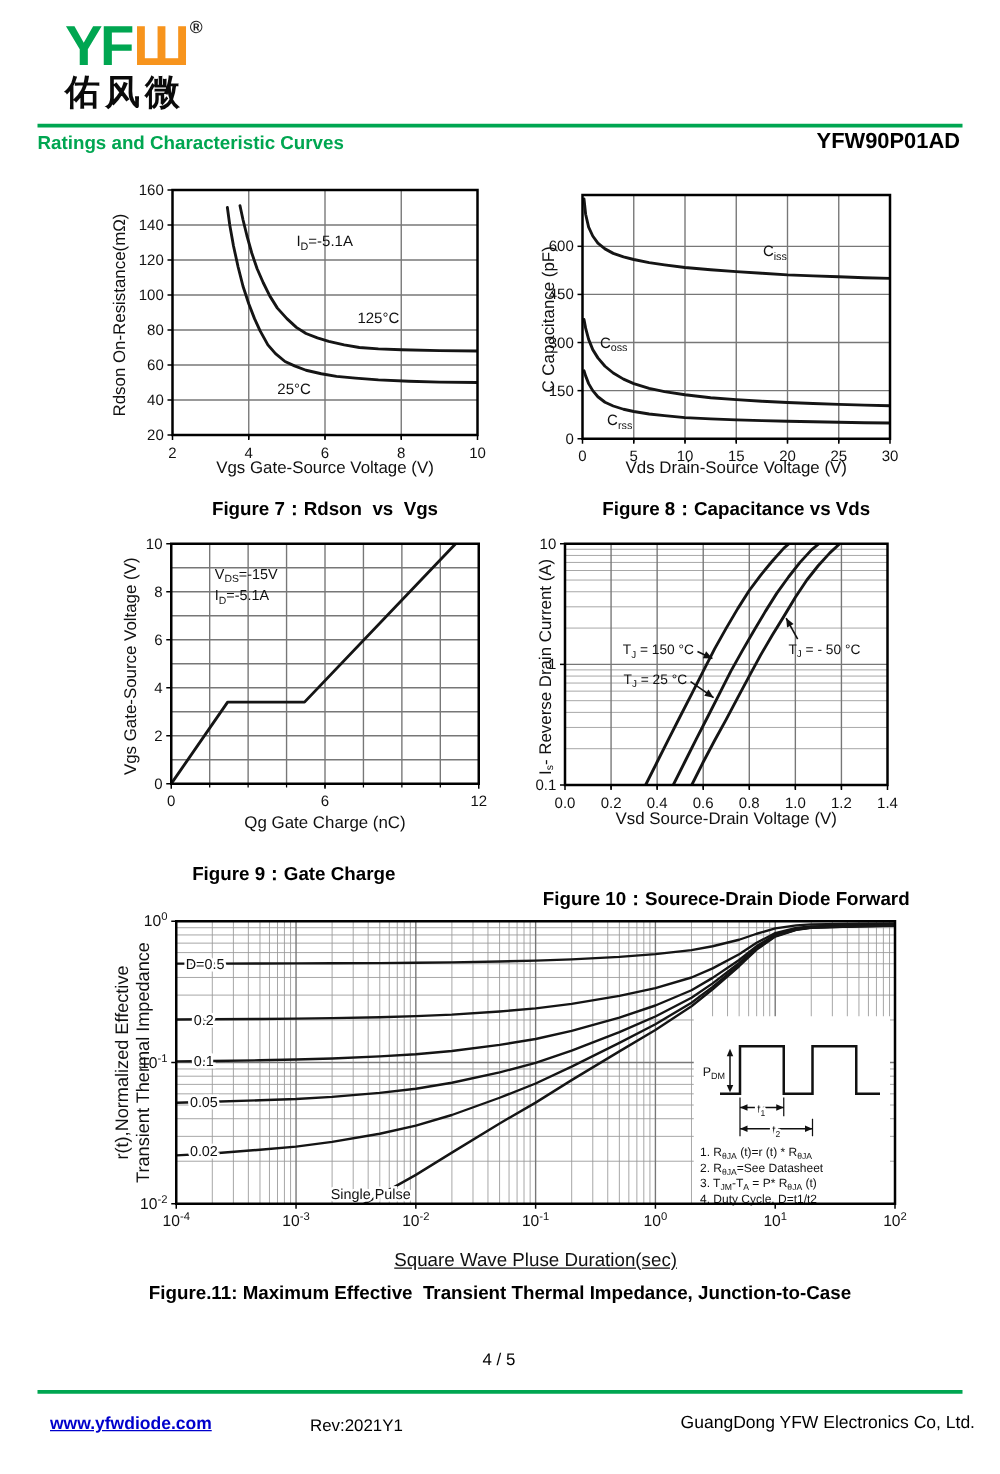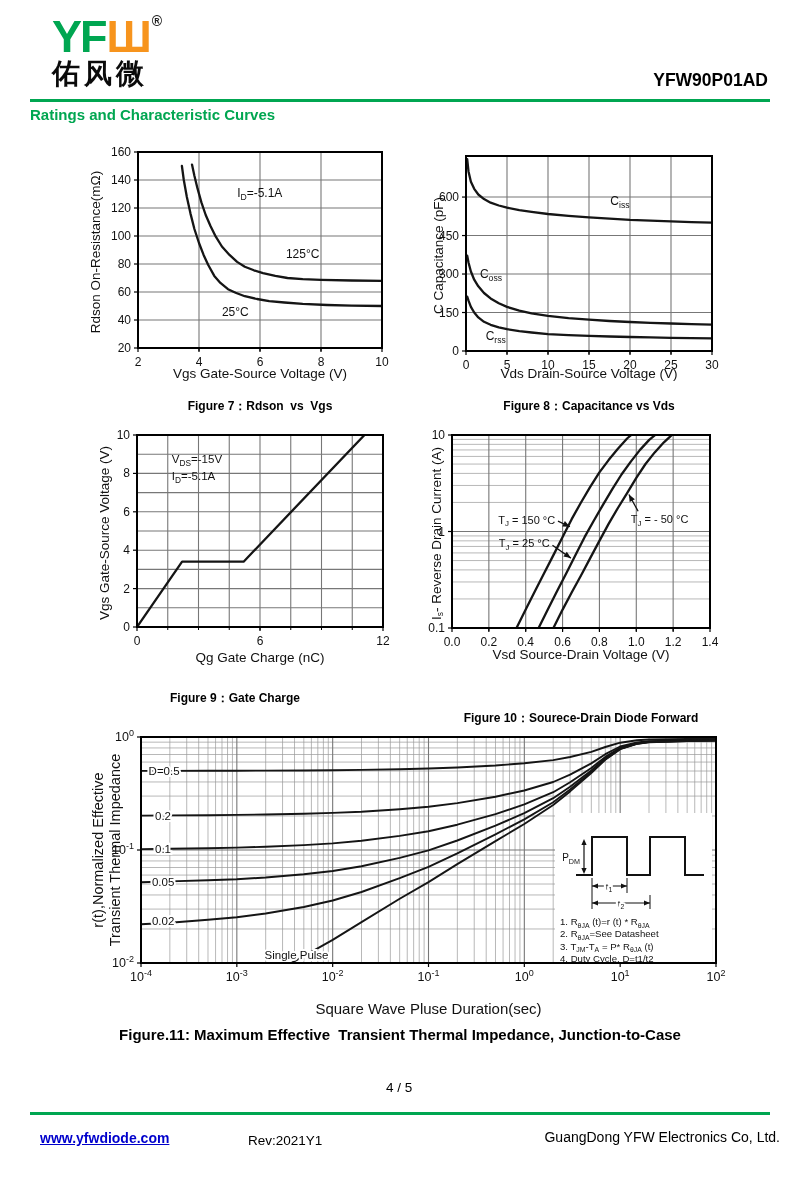--- a/index.html
+++ b/index.html
@@ -5,29 +5,29 @@
   html,body{margin:0;padding:0;background:#fff;}
   body{font-family:"Liberation Sans","DejaVu Sans",sans-serif;color:#111;}
   #page{position:relative;width:800px;height:1179px;background:#fff;overflow:hidden;}
   .abs{position:absolute;}
   
   .logo-row{white-space:nowrap;line-height:1;}
   .logo-yf{color:var(--green,#00A651);font-weight:bold;font-size:45px;letter-spacing:-2px;}
   .logo-w{color:var(--orange,#F7941D);font-weight:bold;font-size:45px;margin-left:1px;}
   .logo-reg{font-size:14px;font-weight:bold;color:#222;vertical-align:26px;}
   .logo-cn{font-size:28px;font-weight:bold;letter-spacing:4px;color:#0a0a0a;margin-top:0px;line-height:1.1;}
-  .part-number{font-size:17.5px;font-weight:bold;color:#000;}
+  .part-number{font-size:17.5px;font-weight:bold;color:#000;margin-top:32px;}
   .rule{background:var(--green,#00A651);height:3px;}
   .section-title{color:var(--green,#00A651);font-weight:bold;font-size:15px;}
   
   .ylabel{position:absolute;transform:rotate(-90deg);transform-origin:0 0;text-align:center;
           font-size:13.5px;color:#111;white-space:nowrap;line-height:15px;}
   .yl11{font-size:14.5px;line-height:17px;}
   .xlabel{position:absolute;text-align:center;font-size:13.5px;color:#111;white-space:pre;}
-  .caption{position:absolute;text-align:center;font-weight:bold;font-size:12px;color:#000;white-space:pre;}
+  .caption{position:absolute;text-align:center;font-weight:bold;font-size:15px;color:#000;white-space:pre;}
   .sub{font-size:0.62em;vertical-align:-0.18em;}
   svg{position:absolute;overflow:visible;}
   svg text{font-family:"Liberation Sans","DejaVu Sans",sans-serif;}
   
   .website{color:var(--link,#0000CC);font-weight:bold;font-size:14px;text-decoration:underline;cursor:pointer;}
   .footer-text{font-size:13.5px;font-weight:normal;color:#000;}
 </style>
 </head>
 <body>
 
@@ -452,21 +452,21 @@
           <line x1="638" y1="238" x2="638" y2="242" stroke="#000" stroke-width="1.2"></line>
           <text x="638" y="256" text-anchor="middle" font-size="12.5" fill="#111"><tspan dy="0.00">10</tspan><tspan dy="-4.75" font-size="9.0">2</tspan></text>
           <line x1="59" y1="12" x2="63" y2="12" stroke="#000" stroke-width="1.2"></line>
           <text x="56" y="16" text-anchor="end" font-size="12.5" fill="#111"><tspan dy="0.00">10</tspan><tspan dy="-4.75" font-size="9.0">0</tspan></text>
           <line x1="59" y1="125" x2="63" y2="125" stroke="#000" stroke-width="1.2"></line>
           <text x="56" y="129" text-anchor="end" font-size="12.5" fill="#111"><tspan dy="0.00">10</tspan><tspan dy="-4.75" font-size="9.0">-1</tspan></text>
           <line x1="59" y1="238" x2="63" y2="238" stroke="#000" stroke-width="1.2"></line>
           <text x="56" y="242" text-anchor="end" font-size="12.5" fill="#111"><tspan dy="0.00">10</tspan><tspan dy="-4.75" font-size="9.0">-2</tspan></text>
         </g>
       </svg>
-    <div class="xlabel" style="left:141px;top:1000px;width:575px;font-size:15px;">Square Wave Pluse Duration(sec)</div>
+    <div class="xlabel" style="left:141px;top:1000px;width:575px;font-size:15px;text-decoration:underline;">Square Wave Pluse Duration(sec)</div>
     <div class="caption" style="left:60px;top:1026px;width:680px;font-size:15px;">Figure.11: Maximum Effective  Transient Thermal Impedance, Junction-to-Case</div>
   </div>
 
   <div class="abs rule" style="left:30px;top:1112px;width:740px;"></div>
   <a class="abs website" style="left:40px;top:1130px;">www.yfwdiode.com</a>
   <div class="abs footer-text" style="left:248px;top:1133px;">Rev:2021Y1</div>
   <div class="abs footer-text" style="left:386px;top:1080px;">4 / 5</div>
   <div class="abs footer-text" style="left:500px;top:1129px;width:280px;text-align:right;font-size:14px;">GuangDong YFW Electronics Co, Ltd.</div>
 
 </div>

